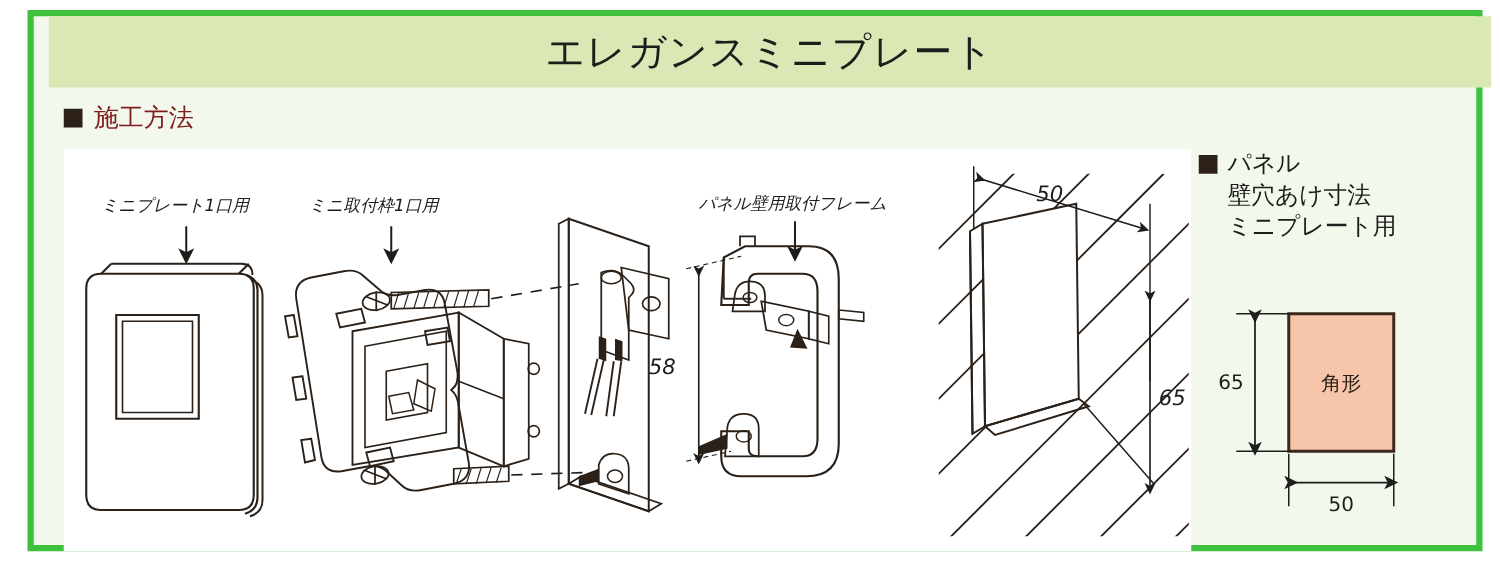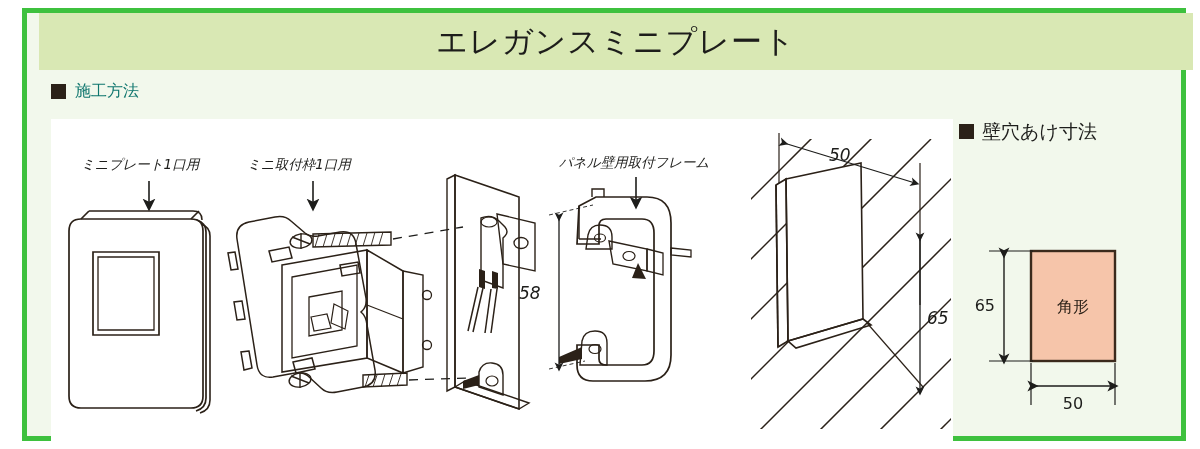--- a/index.html
+++ b/index.html
@@ -45,22 +45,22 @@
     display: flex;
     align-items: center;
     gap: 9px;
   }
   .sq-marker {
     width: 15px; height: 15px;
     background: #2b2118;
     display: inline-block;
   }
   .section-label {
-    font-size: 16px;
-    color: #0f766e;
+    font-size: 20px;
+    color: #7f1d1d;
   }
   
   .canvas-white {
     position: absolute;
     left: 24px; top: 106px;
     width: 902px; height: 322px;
     background: #ffffff;
     font-style: italic;
   }
   svg { display: block; overflow: visible; }
@@ -310,21 +310,23 @@
           <line x1="816" y1="204" x2="872" y2="268" stroke="#2b2118" stroke-width="1.2"></line>
           <text class="dimnum" x="876" y="205">65</text>
         </g>
       </svg>
     </div>
 
     <div class="right-panel">
       <div class="rp-head">
         <span class="sq-marker"></span>
         <div class="rp-lines">
+          <div>パネル</div>
           <div class="rp-l2">壁穴あけ寸法</div>
+          <div class="rp-l2">ミニプレート用</div>
         </div>
       </div>
 
       <div class="hole-fig">
         <svg width="218" height="190" viewBox="0 0 218 190">
           <defs>
             <marker id="ah2" markerWidth="9" markerHeight="9" refX="4" refY="4.5" orient="auto">
               <path d="M0,0.6 L8,4.5 L0,8.4 L2,4.5 Z" fill="#1d1d1b"></path>
             </marker>
           </defs>

